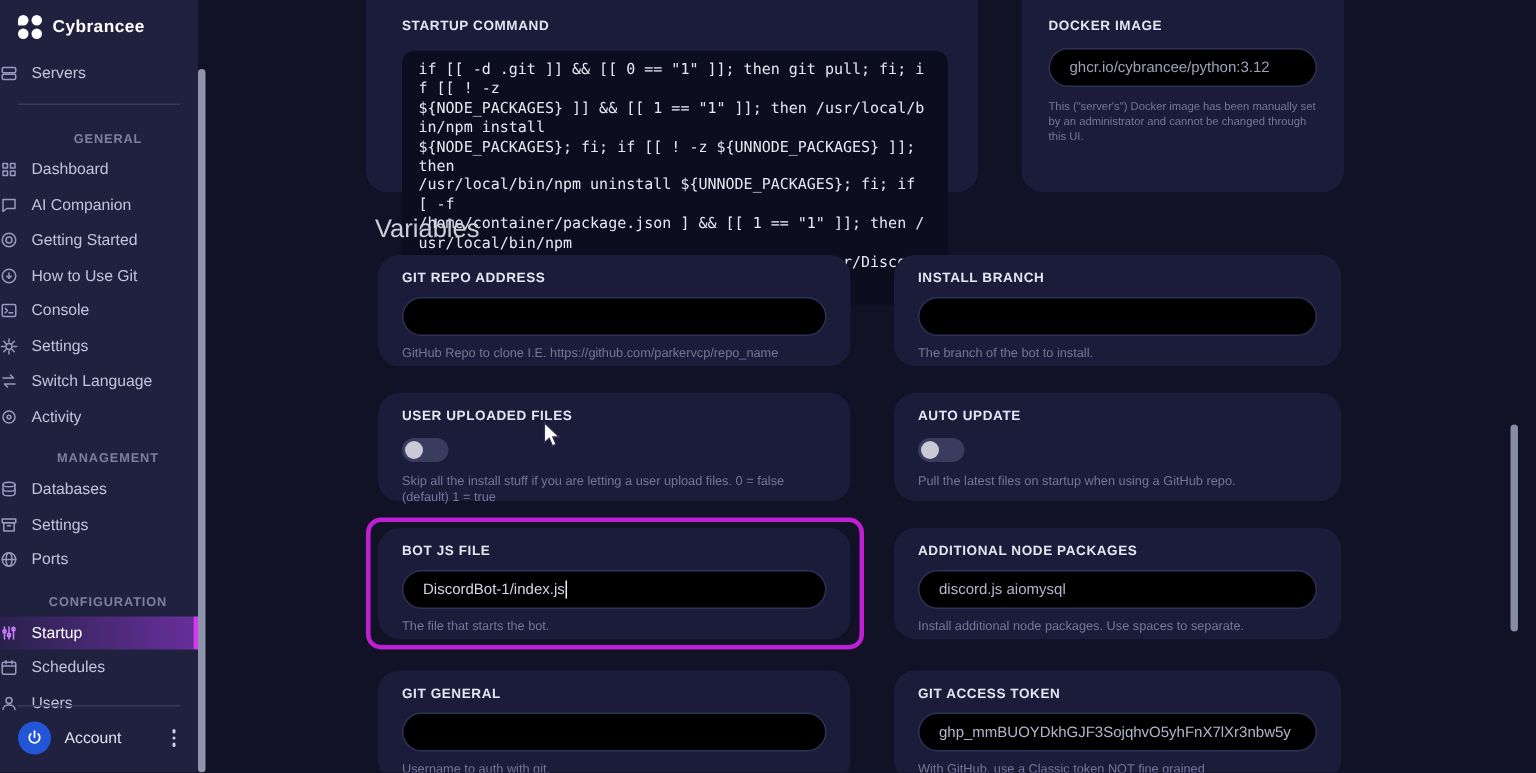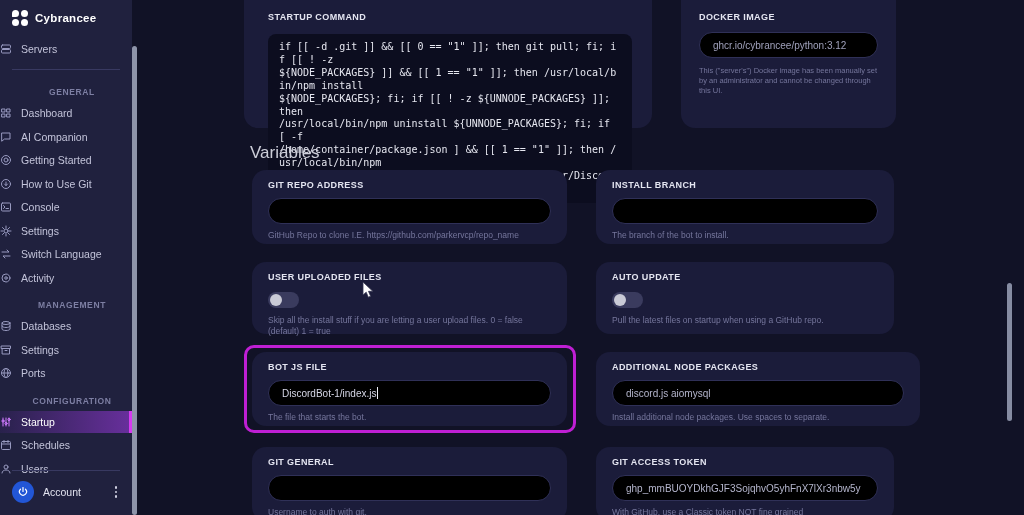--- a/index.html
+++ b/index.html
@@ -115,21 +115,21 @@
   .field-card .pill { margin-top:8px; }
   .field-card .hint { margin-top:6px; }
   .field-card .toggle { margin-top:10px; }
   .field-card .toggle + .hint { margin-top:7px; }
 
   .pos-r1-l { left:252px; top:170px; width:315px; height:74px; }
   .pos-r1-r { left:596px; top:170px; width:298px; height:74px; }
   .pos-r2-l { left:252px; top:262px; width:315px; height:72px; }
   .pos-r2-r { left:596px; top:262px; width:298px; height:72px; }
   .pos-r3-l { left:252px; top:352px; width:315px; height:74px; }
-  .pos-r3-r { left:596px; top:352px; width:324px; height:74px; }
+  .pos-r3-r { left:596px; top:352px; width:298px; height:74px; }
   .pos-r4-l { left:252px; top:447px; width:315px; height:74px; }
   .pos-r4-r { left:596px; top:447px; width:298px; height:74px; }
 
   .highlight-box {
     position:absolute; left:244px; top:345px; width:332px; height:88px;
     border:3px solid #bf1fd4; border-radius:10px; z-index:4; pointer-events:none;
   }
 
   .value-bright { color:#d5d6e6; }
 

